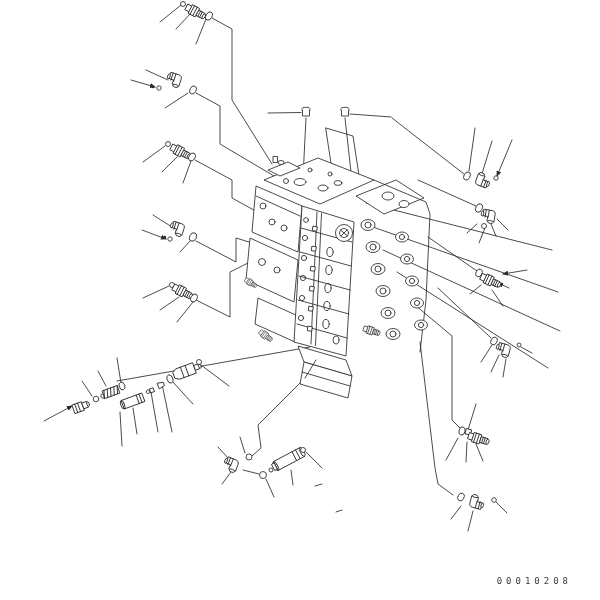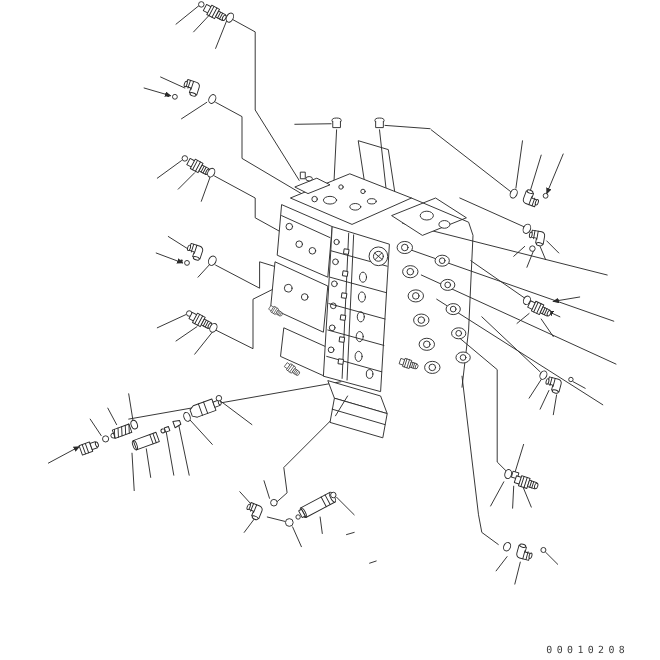--- a/index.html
+++ b/index.html
@@ -7,21 +7,21 @@
     width:600px;height:600px;overflow:hidden;
     background:var(--background-color,#ffffff);
     font-family:"DejaVu Sans","Liberation Sans",sans-serif;
   }
   .canvas{position:relative;width:600px;height:600px;background:var(--background-color,#fff);}
   svg{position:absolute;inset:0;color:var(--line-color,#2b2b2b);}
   .ln{fill:none;stroke:currentColor;stroke-width:.85;stroke-linecap:round;stroke-linejoin:round;}
   .fw{fill:#ffffff;stroke:currentColor;stroke-width:.85;stroke-linejoin:round;}
   .fd{fill:currentColor;stroke:none;}
   .footer-number{
-    position:absolute;right:28px;bottom:3px;
+    position:absolute;right:28px;bottom:14px;
     font-family:"DejaVu Sans Mono","Liberation Mono",monospace;
     font-size:9px;letter-spacing:4px;color:var(--text-color,#3c3c3c);
     user-select:none;
     margin-top:32px;
   }
 </style>
 </head>
 <body>
 
 <div class="canvas">

